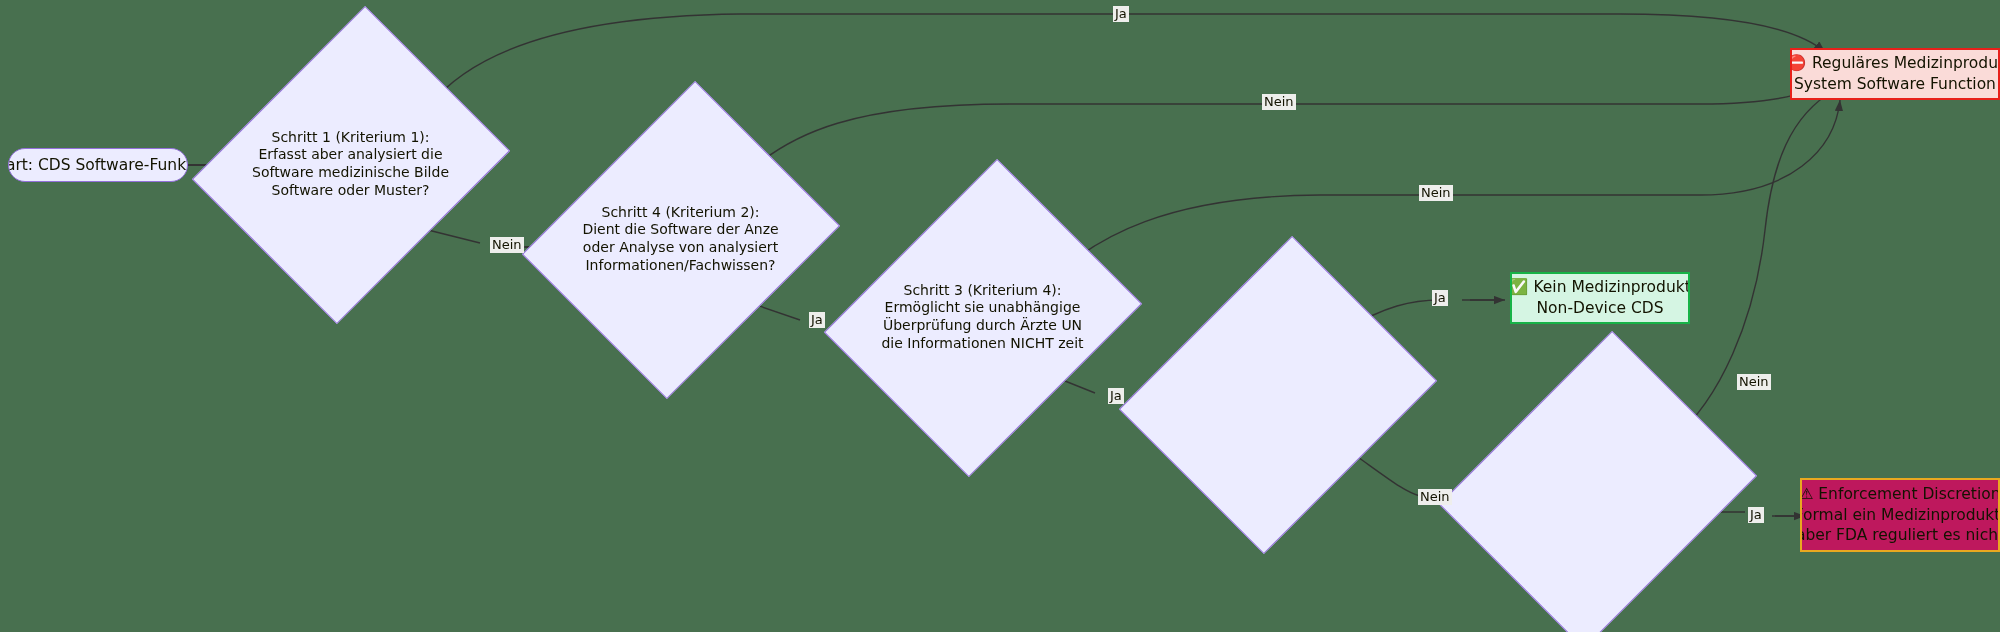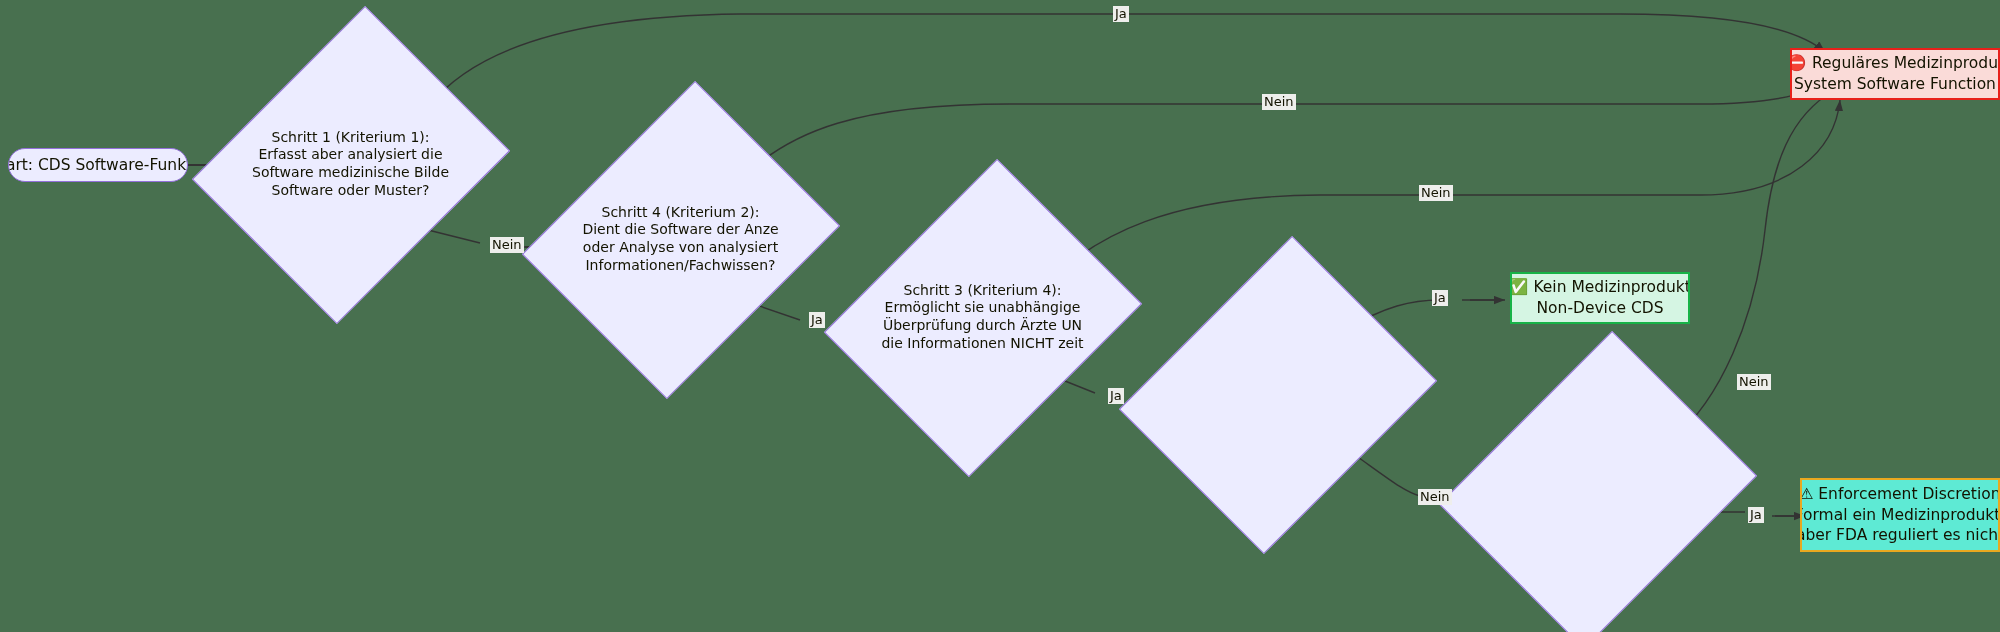--- a/index.html
+++ b/index.html
@@ -41,21 +41,21 @@
   .decision .dtext > div{white-space:nowrap;}
 
   
   .rect{
     display:flex;flex-direction:column;align-items:center;justify-content:center;
     text-align:center;font-size:15.5px;line-height:1.33;color:#131300;
     box-sizing:border-box;
   }
   .rect.red{background:#FADBD8;border:2.6px solid #e8201a;}
   .rect.green{background:#D5F5E3;border:2.6px solid #17b347;}
-  .rect.yellow{background:#5eead4;border:2.6px solid #e9a820;}
+  .rect.yellow{background:#be185d;border:2.6px solid #e9a820;}
   .rect .line{white-space:nowrap;}
 
   .emoji{font-family:"DejaVu Sans",sans-serif;}
 
   
   .elabel{
     position:absolute;background:#eeeeec;color:#131300;
     font-size:13px;line-height:1.1;padding:1px 2px;
     box-sizing:border-box;white-space:nowrap;
   }

